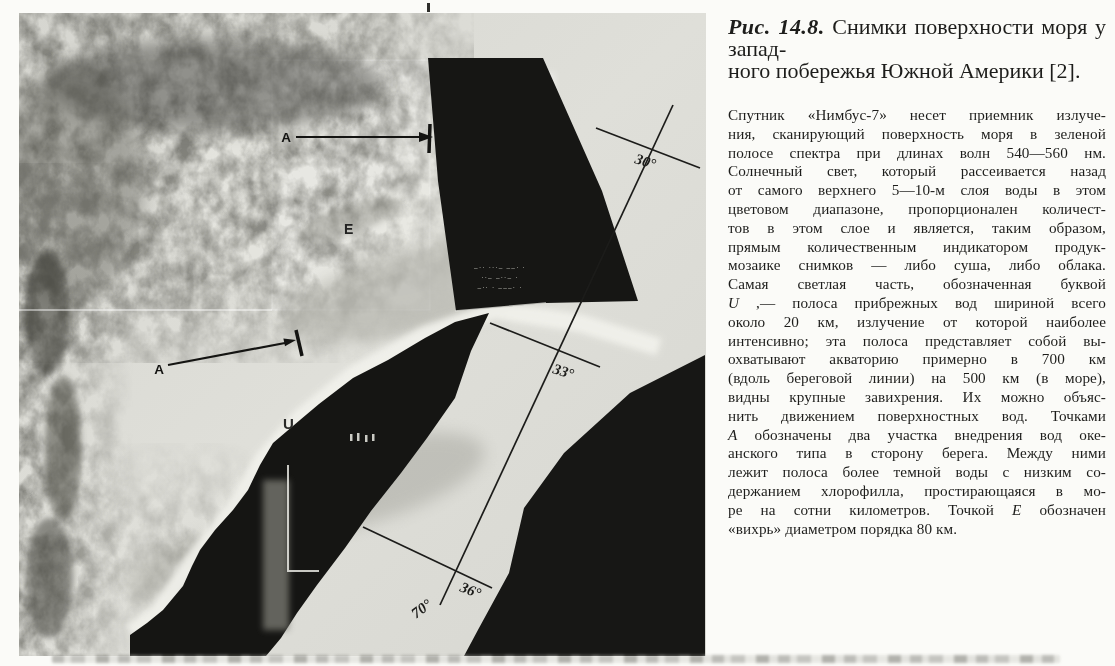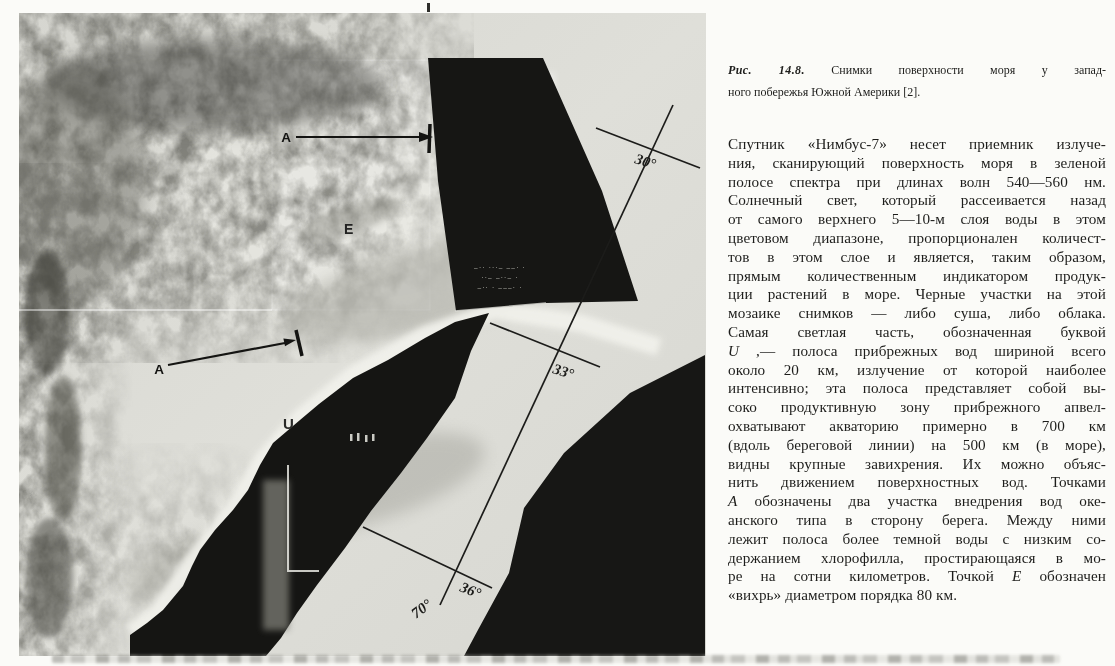--- a/index.html
+++ b/index.html
@@ -4,24 +4,24 @@
 <style>
   html,body{margin:0;padding:0;background:#e8e8e5;}
   .page{position:relative;width:1115px;height:666px;background:#fbfbf8;overflow:hidden;
         font-family:"Liberation Serif",serif;}
   
   .photo{position:absolute;left:19px;top:13px;width:687px;height:643px;}
   .photo svg{display:block;}
   .crop-mark{position:absolute;left:427px;top:3px;width:3px;height:9px;background:#2e2e2b;}
   
   .article{position:absolute;left:728px;top:16px;width:378px;color:#1d1d1b;}
-  .cap{font-size:12px;line-height:22px;margin-top:43px;}
+  .cap{font-size:22px;line-height:22px;}
   .cap .pfx{font-weight:bold;font-style:italic;letter-spacing:.4px;}
   .cap-l1{text-align:justify;text-align-last:justify;}
-  .figure-body{margin-top:32px;font-size:15.2px;line-height:18.8px;}
+  .figure-body{margin-top:24px;font-size:15.2px;line-height:18.8px;}
   .bl{text-align:justify;text-align-last:justify;letter-spacing:.1px;}
   .bl.last{text-align-last:left;}
   .bl i{font-style:italic;}
   
   .strip{position:absolute;left:52px;top:655px;width:1008px;height:8px;opacity:.55;
          filter:blur(1.8px);border-radius:2px;
          background:repeating-linear-gradient(90deg,#8a8a84 0 12px,#cfcfc9 12px 19px,
                     #9a9a94 19px 33px,#d8d8d2 33px 44px,#77776f 44px 57px,#d0d0ca 57px 66px);}
   
   .deg{font:italic 600 15px "Liberation Serif",serif;fill:#1b1b19;}
@@ -174,27 +174,25 @@
     </div>
     <div class="figure-body">
         <div class="bl">Спутник «Нимбус-7» несет приемник излуче-</div>
         <div class="bl">ния, сканирующий поверхность моря в зеленой</div>
         <div class="bl">полосе спектра при длинах волн 540—560 нм.</div>
         <div class="bl">Солнечный свет, который рассеивается назад</div>
         <div class="bl">от самого верхнего 5—10-м слоя воды в этом</div>
         <div class="bl">цветовом диапазоне, пропорционален количест-</div>
         <div class="bl">тов в этом слое и является, таким образом,</div>
         <div class="bl">прямым количественным индикатором продук-</div>
-        <div class="bl">ции растений в море. Черные участки на этой</div>
         <div class="bl">мозаике снимков — либо суша, либо облака.</div>
         <div class="bl">Самая светлая часть, обозначенная буквой</div>
         <div class="bl"><i>U</i> ,— полоса прибрежных вод шириной всего</div>
         <div class="bl">около 20 км, излучение от которой наиболее</div>
         <div class="bl">интенсивно; эта полоса представляет собой вы-</div>
-        <div class="bl">соко продуктивную зону прибрежного апвел-</div>
         <div class="bl">охватывают акваторию примерно в 700 км</div>
         <div class="bl">(вдоль береговой линии) на 500 км (в море),</div>
         <div class="bl">видны крупные завихрения. Их можно объяс-</div>
         <div class="bl">нить движением поверхностных вод. Точками</div>
         <div class="bl"><i>А</i> обозначены два участка внедрения вод оке-</div>
         <div class="bl">анского типа в сторону берега. Между ними</div>
         <div class="bl">лежит полоса более темной воды с низким со-</div>
         <div class="bl">держанием хлорофилла, простирающаяся в мо-</div>
         <div class="bl">ре на сотни километров. Точкой <i>Е</i> обозначен</div>
         <div class="bl last">«вихрь» диаметром порядка 80 км.</div>

